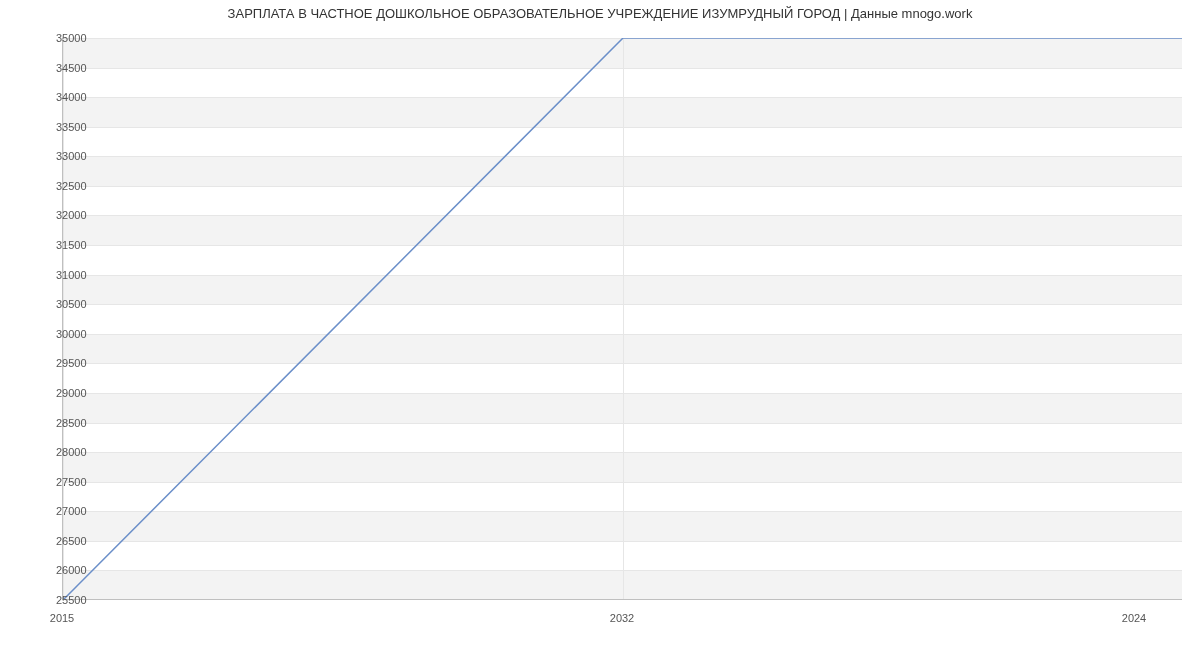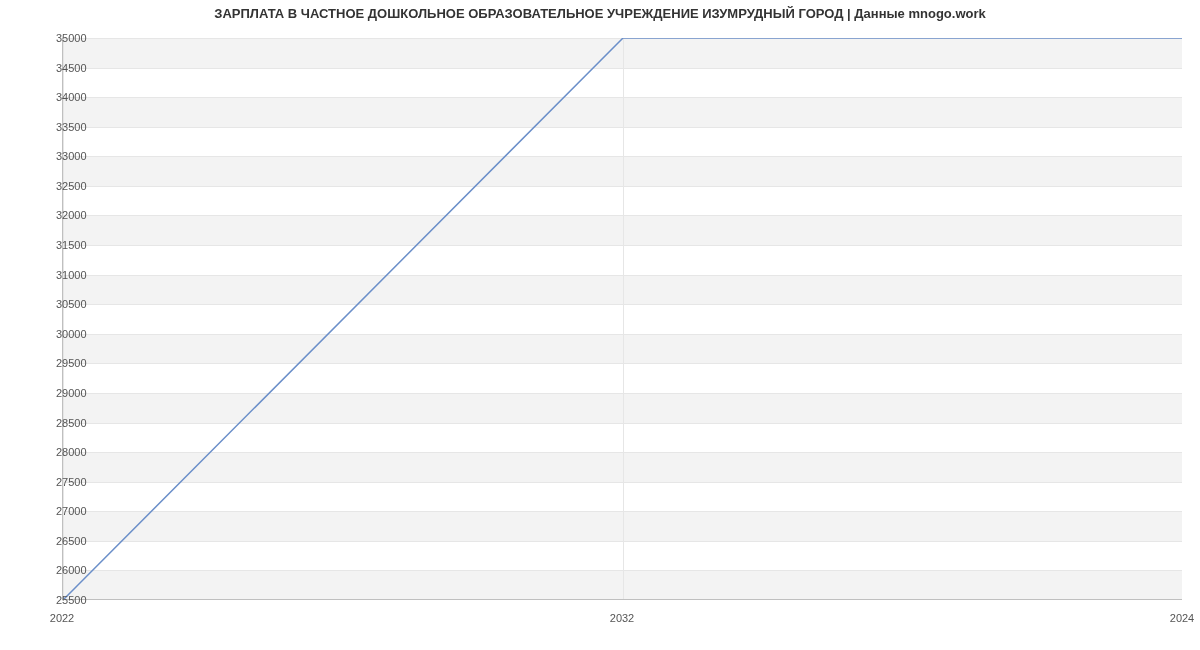--- a/index.html
+++ b/index.html
@@ -16,21 +16,21 @@
     width: 1200px;
     height: 650px;
   }
   .chart-title {
     position: absolute;
     top: 6px;
     left: 0;
     width: 1200px;
     text-align: center;
     font-size: 13px;
-    font-weight: bold;
+    font-weight: normal;
     color: #333333;
   }
   .plot-area-wrap {
     position: absolute;
     left: 62px;   
     top: 38px;    
     width: 1120px;
     height: 562px; 
   }
   .plot-area {
@@ -148,17 +148,17 @@
       <div class="y-tick-label" style="top: 266.211px; position: absolute; left: 0px; margin-left: -6px; transform: translate(-100%, -50%);">30500</div>
       <div class="y-tick-label" style="top: 236.632px; position: absolute; left: 0px; margin-left: -6px; transform: translate(-100%, -50%);">31000</div>
       <div class="y-tick-label" style="top: 207.053px; position: absolute; left: 0px; margin-left: -6px; transform: translate(-100%, -50%);">31500</div>
       <div class="y-tick-label" style="top: 177.474px; position: absolute; left: 0px; margin-left: -6px; transform: translate(-100%, -50%);">32000</div>
       <div class="y-tick-label" style="top: 147.895px; position: absolute; left: 0px; margin-left: -6px; transform: translate(-100%, -50%);">32500</div>
       <div class="y-tick-label" style="top: 118.316px; position: absolute; left: 0px; margin-left: -6px; transform: translate(-100%, -50%);">33000</div>
       <div class="y-tick-label" style="top: 88.7368px; position: absolute; left: 0px; margin-left: -6px; transform: translate(-100%, -50%);">33500</div>
       <div class="y-tick-label" style="top: 59.1579px; position: absolute; left: 0px; margin-left: -6px; transform: translate(-100%, -50%);">34000</div>
       <div class="y-tick-label" style="top: 29.5789px; position: absolute; left: 0px; margin-left: -6px; transform: translate(-100%, -50%);">34500</div>
       <div class="y-tick-label" style="top: 0px; position: absolute; left: 0px; margin-left: -6px; transform: translate(-100%, -50%);">35000</div>
-      <div class="x-tick-label" style="left: 0px; position: absolute; top: 568px; transform: translateX(-50%);">2022</div>
+      <div class="x-tick-label" style="left: 0px; position: absolute; top: 568px; transform: translateX(-50%);">2015</div>
       <div class="x-tick-label" style="left: 560px; position: absolute; top: 568px; transform: translateX(-50%);">2032</div>
-      <div class="x-tick-label" style="left: 1120px; position: absolute; top: 568px; transform: translateX(-50%);">2024</div>
+      <div class="x-tick-label" style="left: 1072px; position: absolute; top: 568px; transform: translateX(-50%);">2024</div>
     </div>
 </div>
 
 </body></html>

